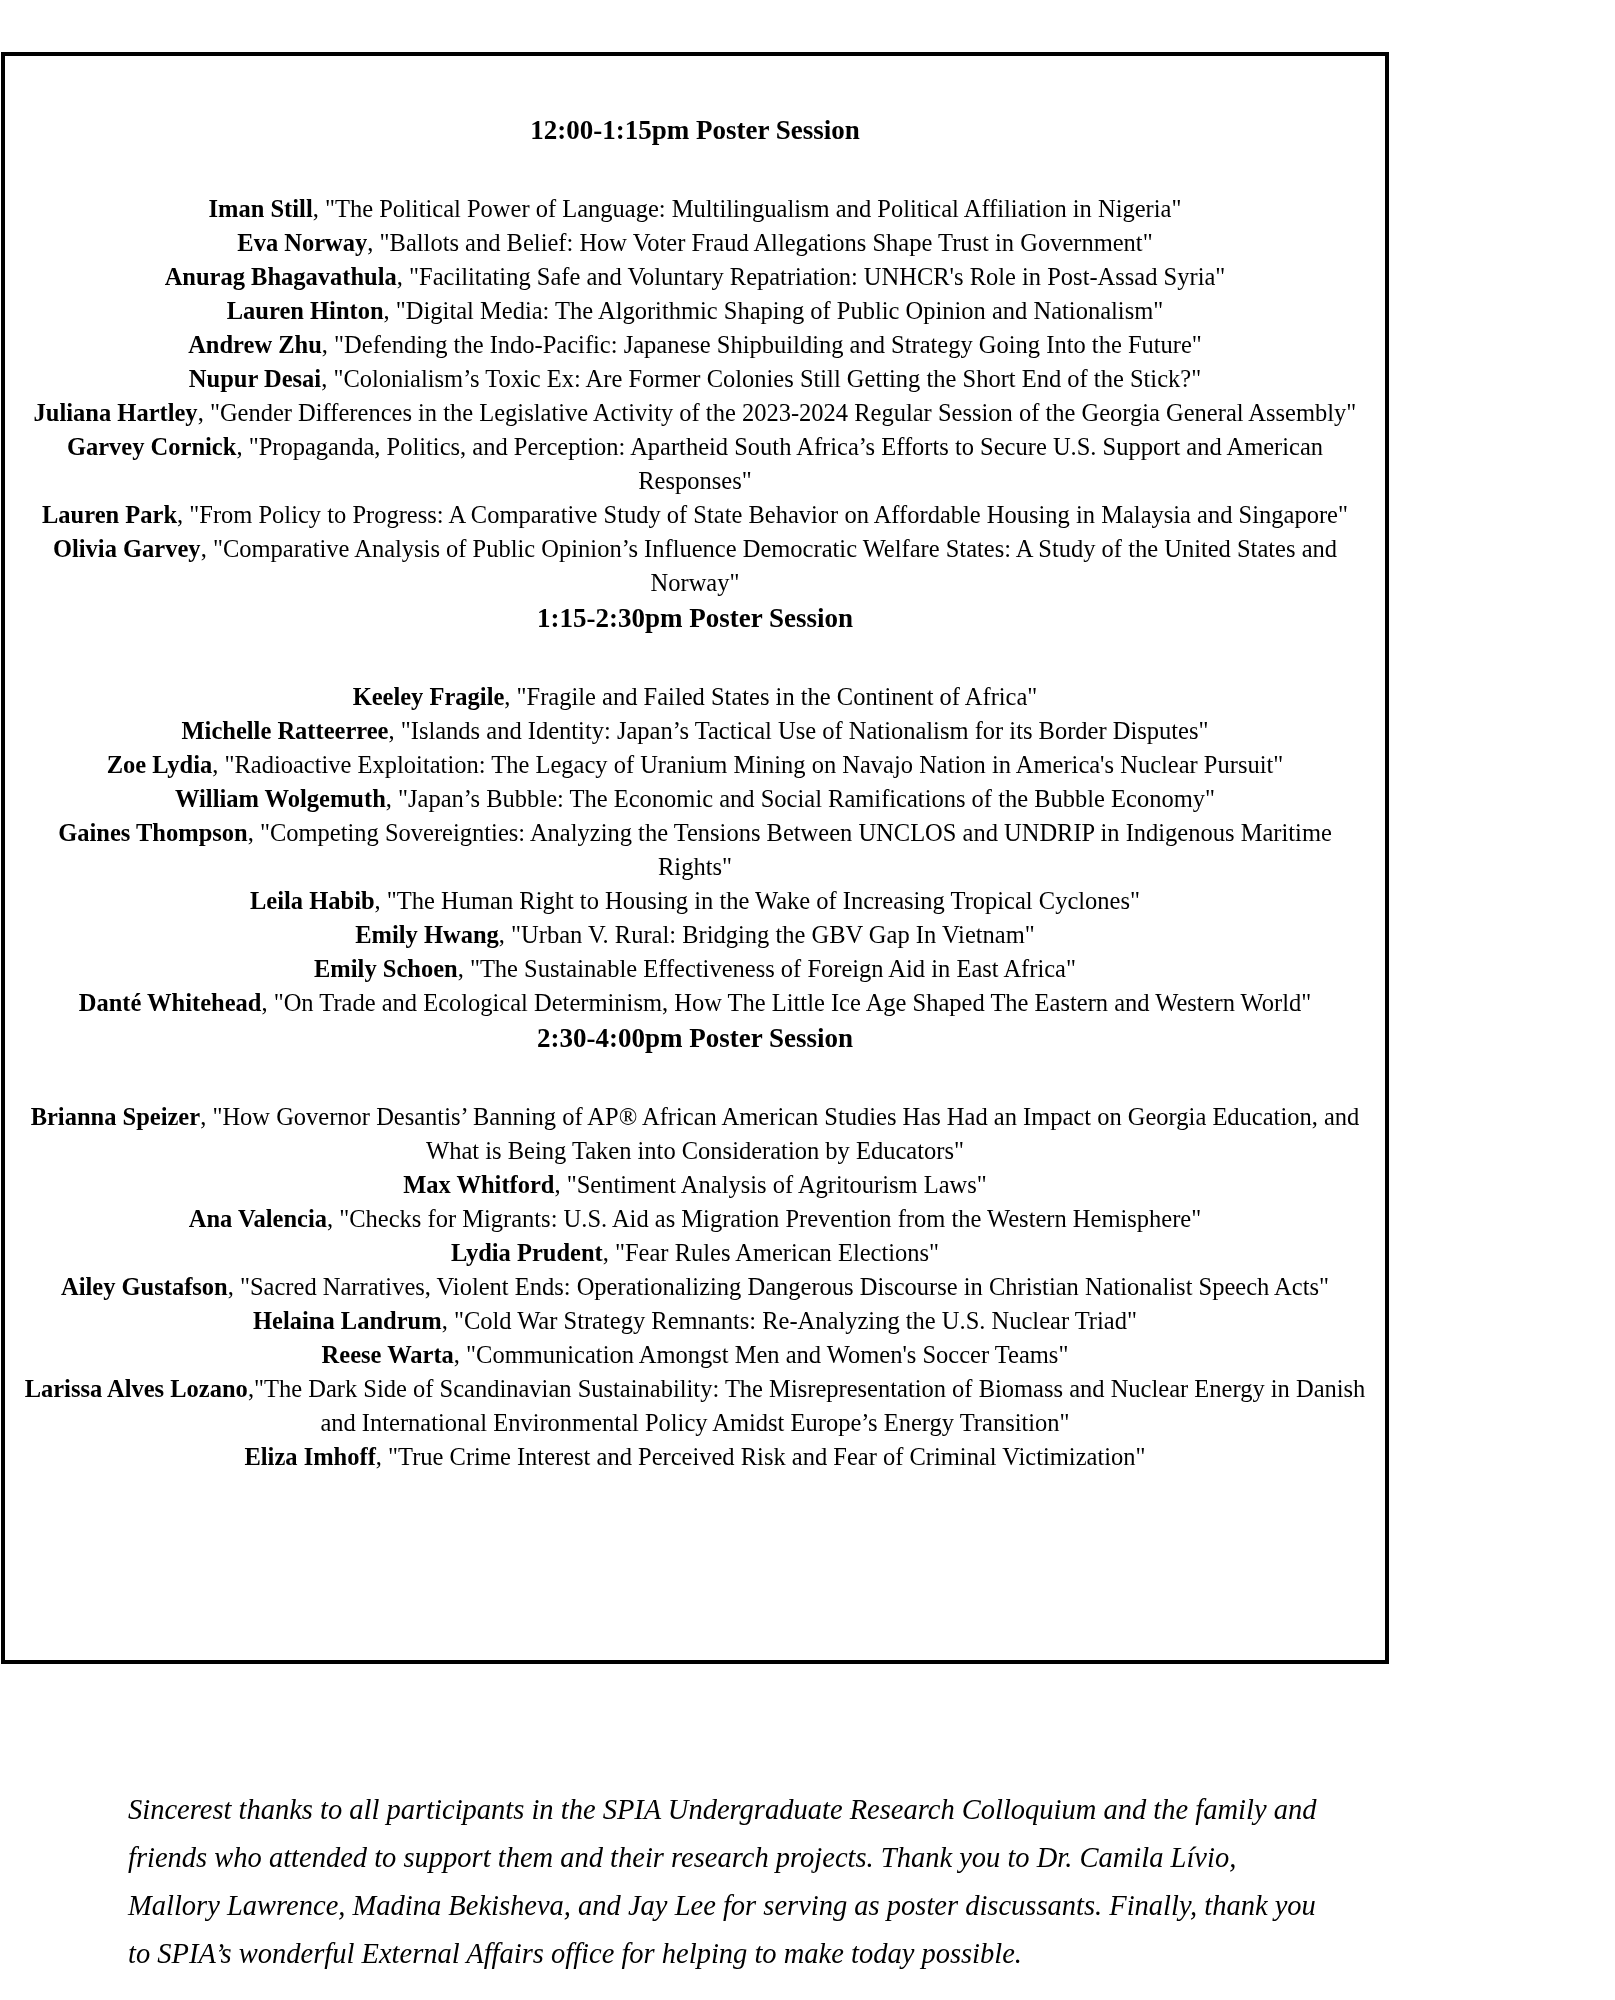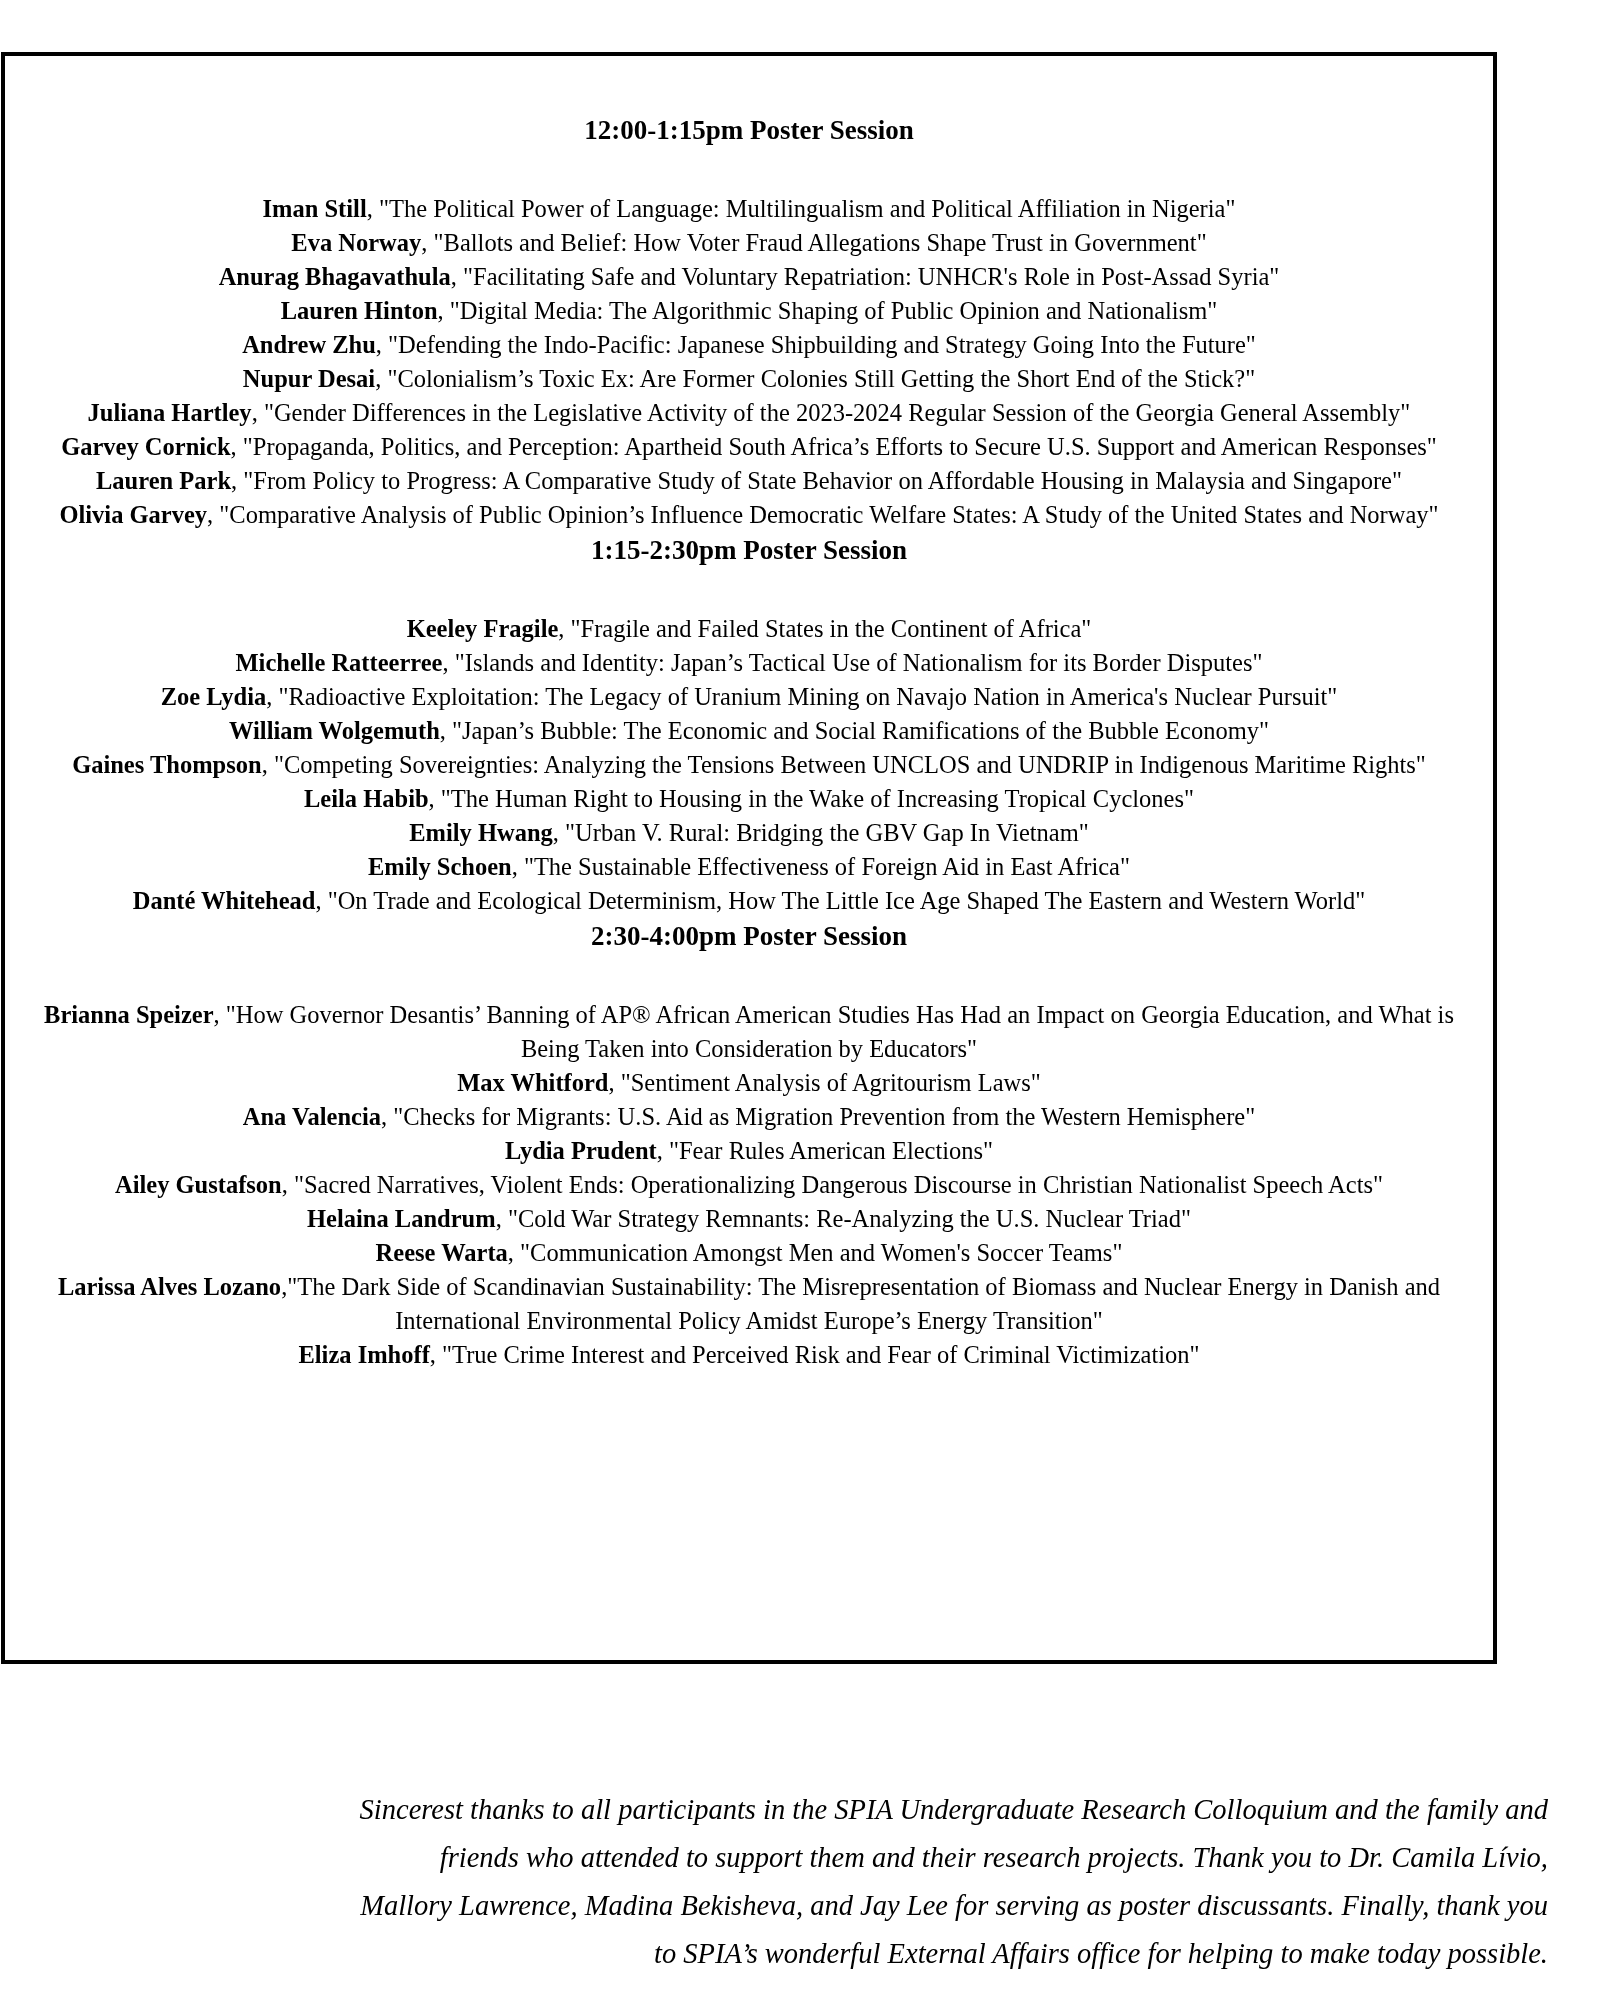--- a/index.html
+++ b/index.html
@@ -13,21 +13,21 @@
     position: relative;
     width: 1615px;
     height: 2000px;
     background: #ffffff;
     overflow: hidden;
   }
   .schedule-box {
     position: absolute;
     left: 1px;
     top: 52px;
-    width: 1496px;
+    width: 1388px;
     height: 1612px;
     box-sizing: border-box;
     border: 4px solid #000000;
     text-align: center;
     padding: 56px 18px 0 18px;
     overflow: hidden;
   }
   .session + .session {
   }
   .session-title {
@@ -43,21 +43,21 @@
   }
   .entry strong {
     font-weight: bold;
   }
   .acknowledgments {
     position: absolute;
     left: 128px;
     top: 1786px;
     width: 1420px;
     margin: 0;
-    text-align: right;
+    text-align: left;
     font-style: italic;
     font-size: 28.5px;
     line-height: 48px;
     white-space: pre-line;
   }
 </style>
 </head>
 <body>
 
 <div class="page">

